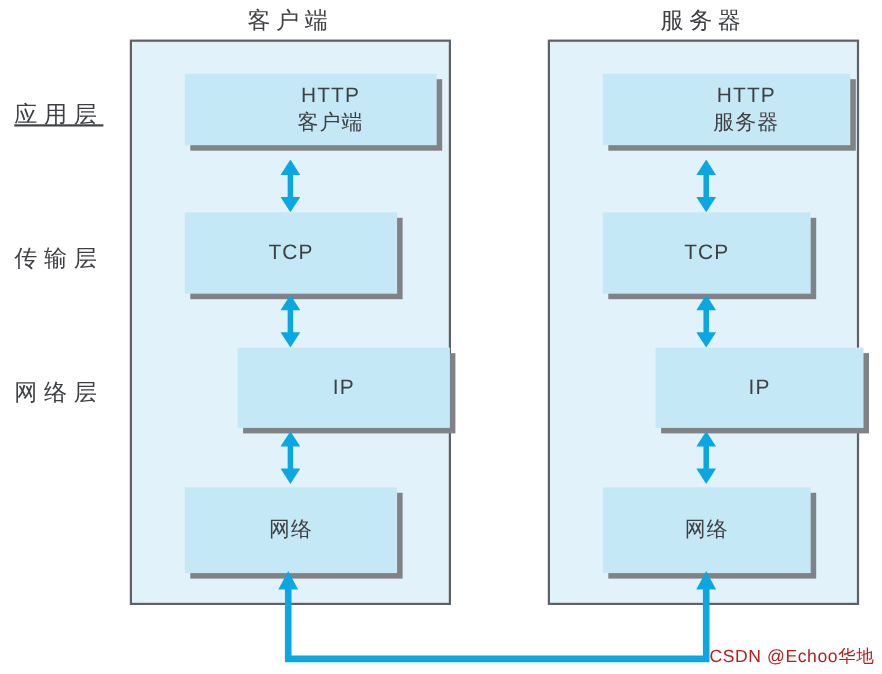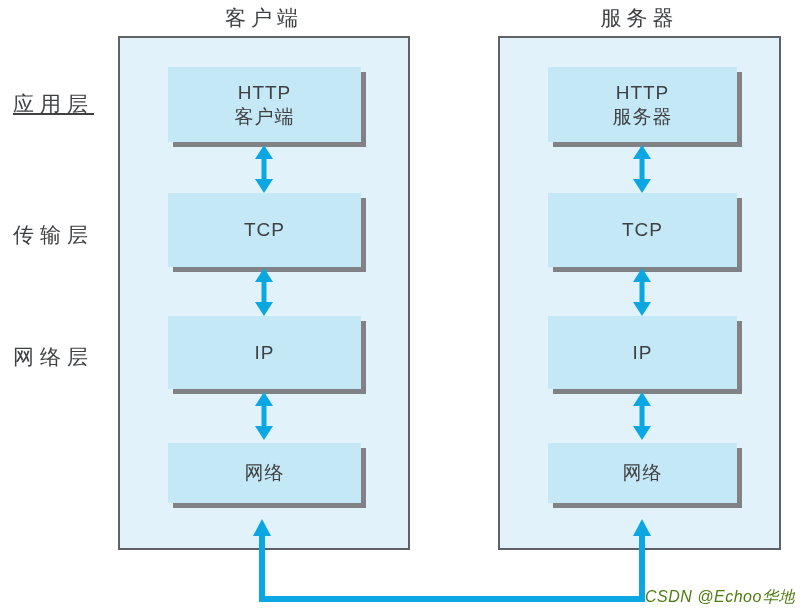--- a/index.html
+++ b/index.html
@@ -53,48 +53,47 @@
     align-items: center;
     justify-content: center;
     font-size: 19px;
     line-height: 24px;
     letter-spacing: 1px;
     color: #3f4043;
     text-align: center;
   }
   .node.c { left: 168px; width: 193px; }
   .node.s { left: 548px; width: 189px; }
-  .node.r0 { top: 67px;  height: 75px; }
+  .node.r0 { top: 67px;  height: 65px; padding-left: 36px; }
   .node.r1 { top: 193px; height: 74px; align-items: center; }
-  .node.r2 { top: 316px; height: 73px; }
-  .node.r3 { top: 443px; height: 60px; }
+  .node.r2 { top: 316px; height: 73px; margin-left: 48px; }
+  .node.r3 { top: 443px; height: 78px; }
   .varrow {
     position: absolute;
     width: 18px;
     height: 48px;
   }
   .varrow.c { left: 255px; }
   .varrow.s { left: 633px; }
   .varrow.g0 { top: 145px; }
   .varrow.g1 { top: 268px; }
   .varrow.g2 { top: 392px; }
   .connector-layer {
     position: absolute;
     left: 0; top: 0;
     pointer-events: none;
   }
   .watermark {
     position: absolute;
     left: 645px;
     top: 587px;
     font-size: 16px;
-    color: #4d7c0f;
+    color: #b91c1c;
     letter-spacing: 0.5px;
     white-space: nowrap;
-    font-style: italic;
   }
 </style>
 </head>
 <body>
 
 <div class="canvas">
 
   <div class="col-title client">客户端</div>
   <div class="col-title server">服务器</div>
 

